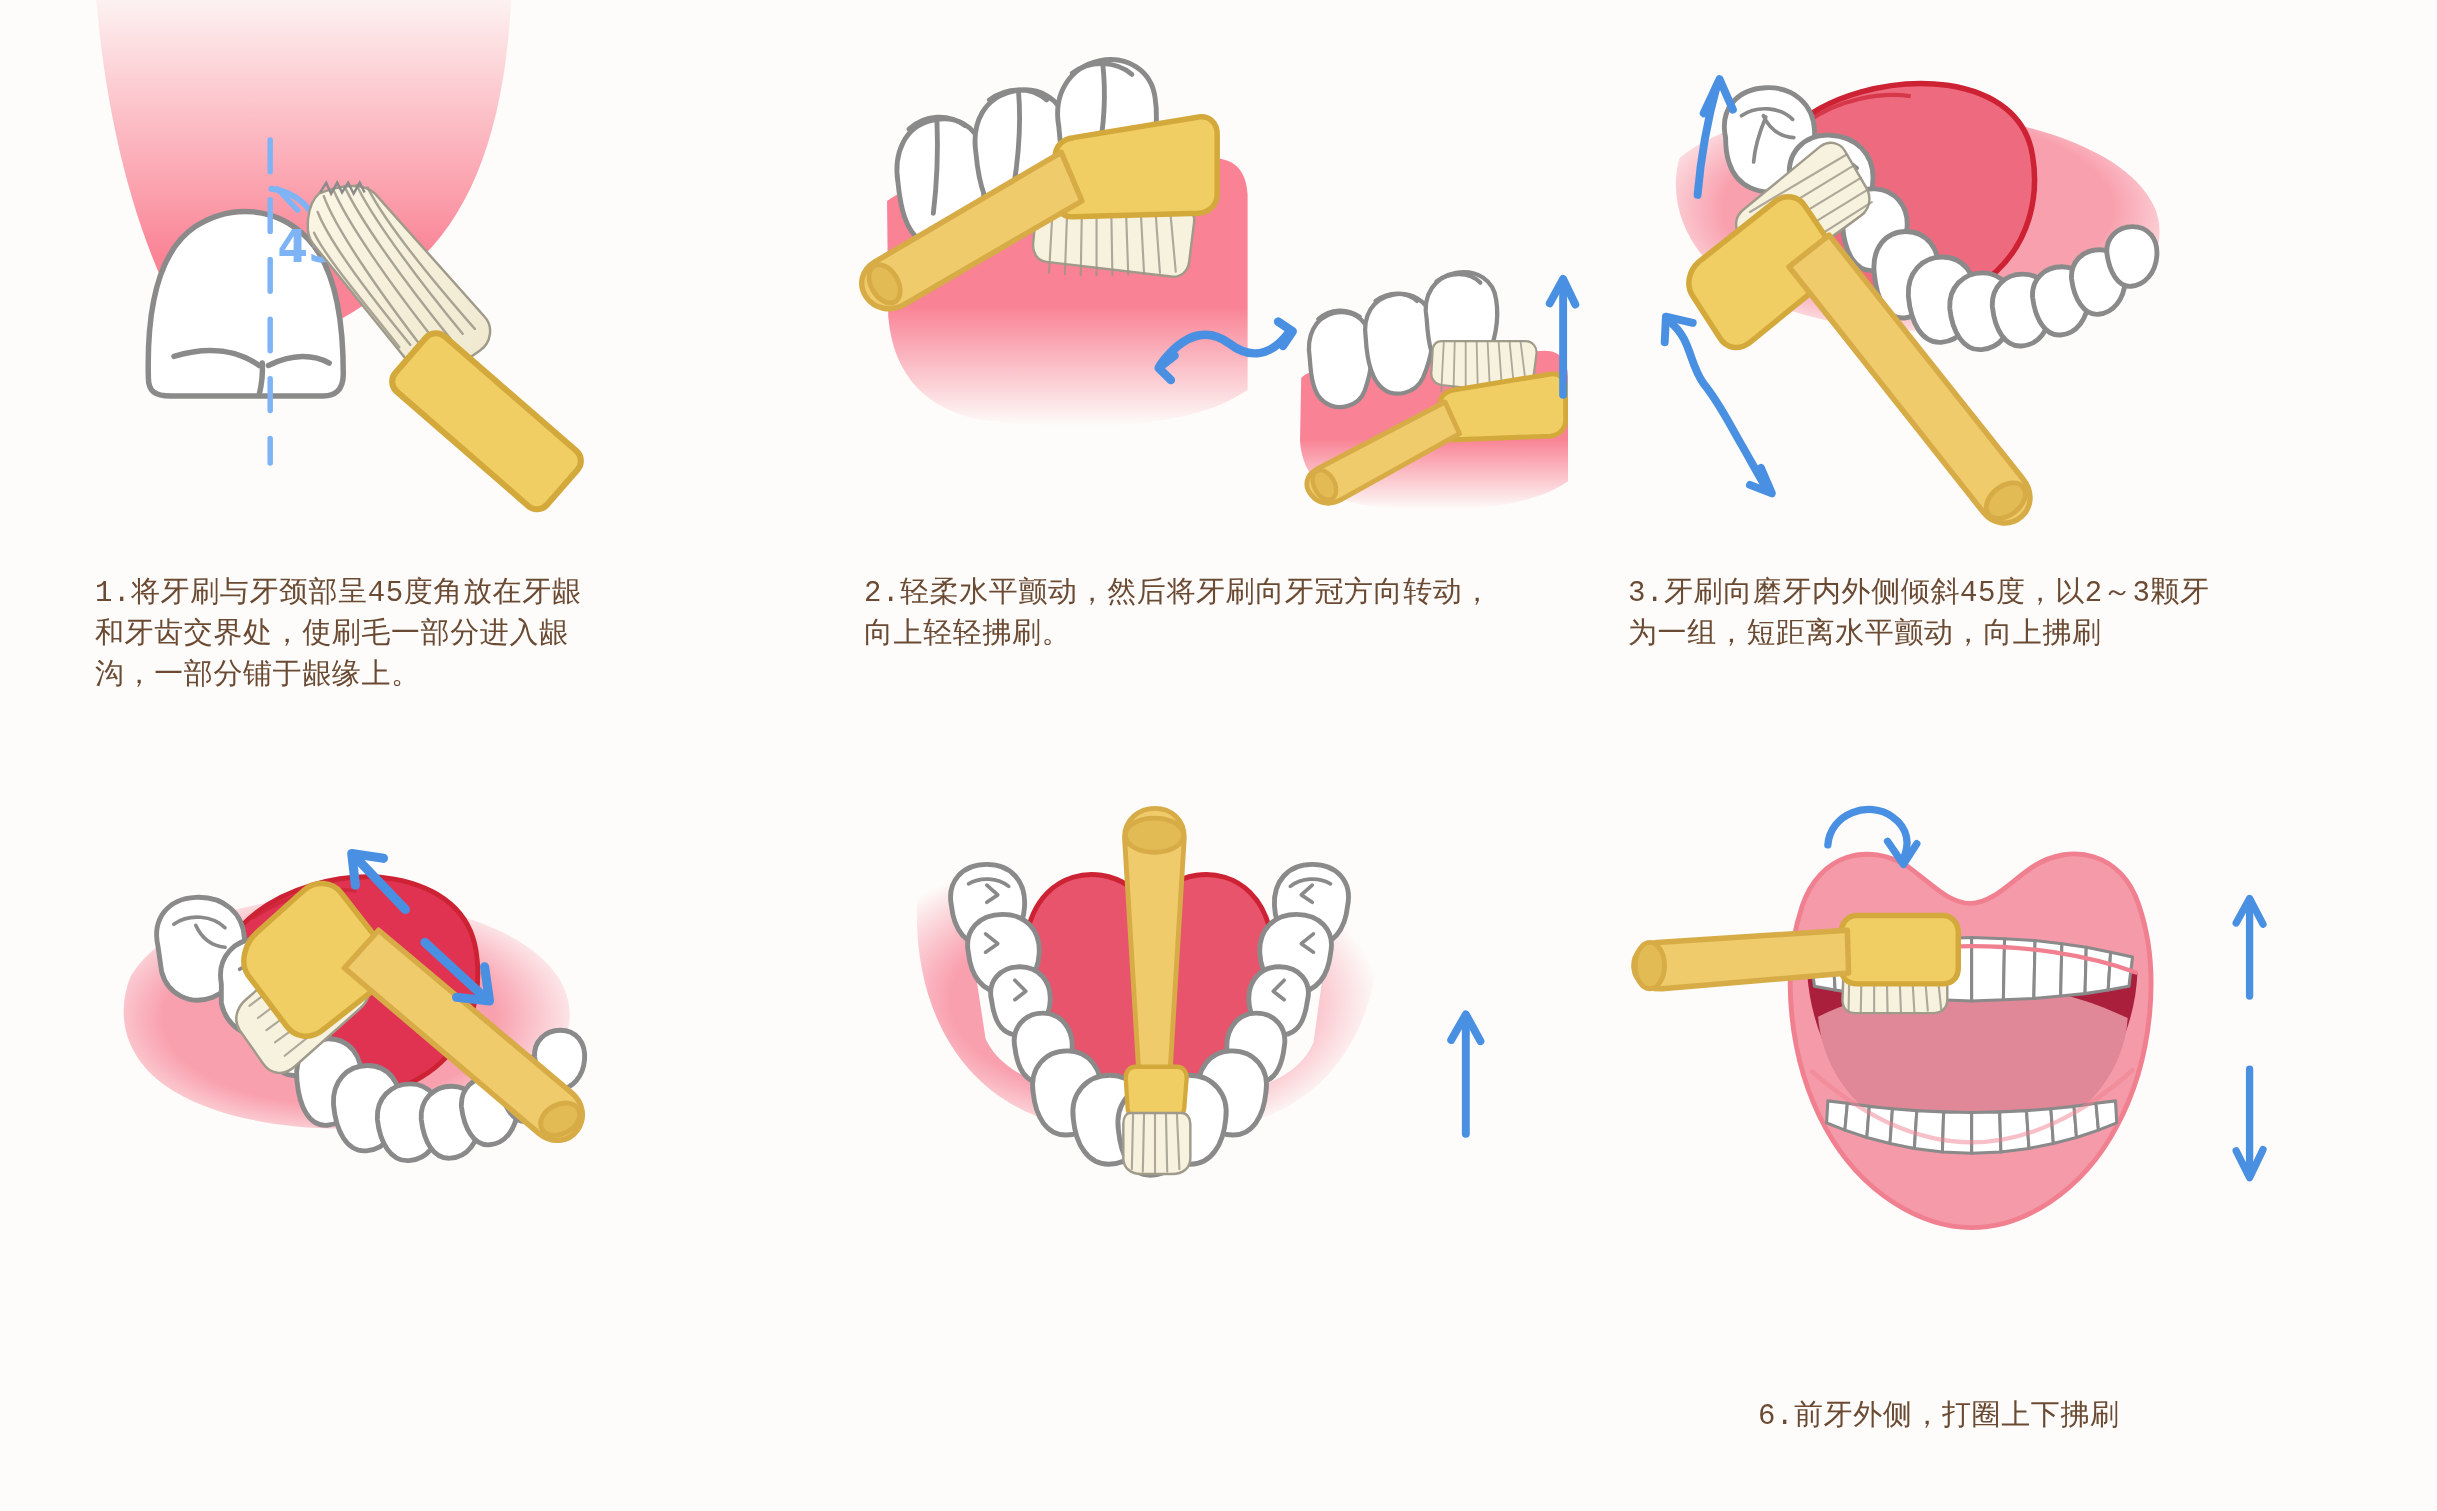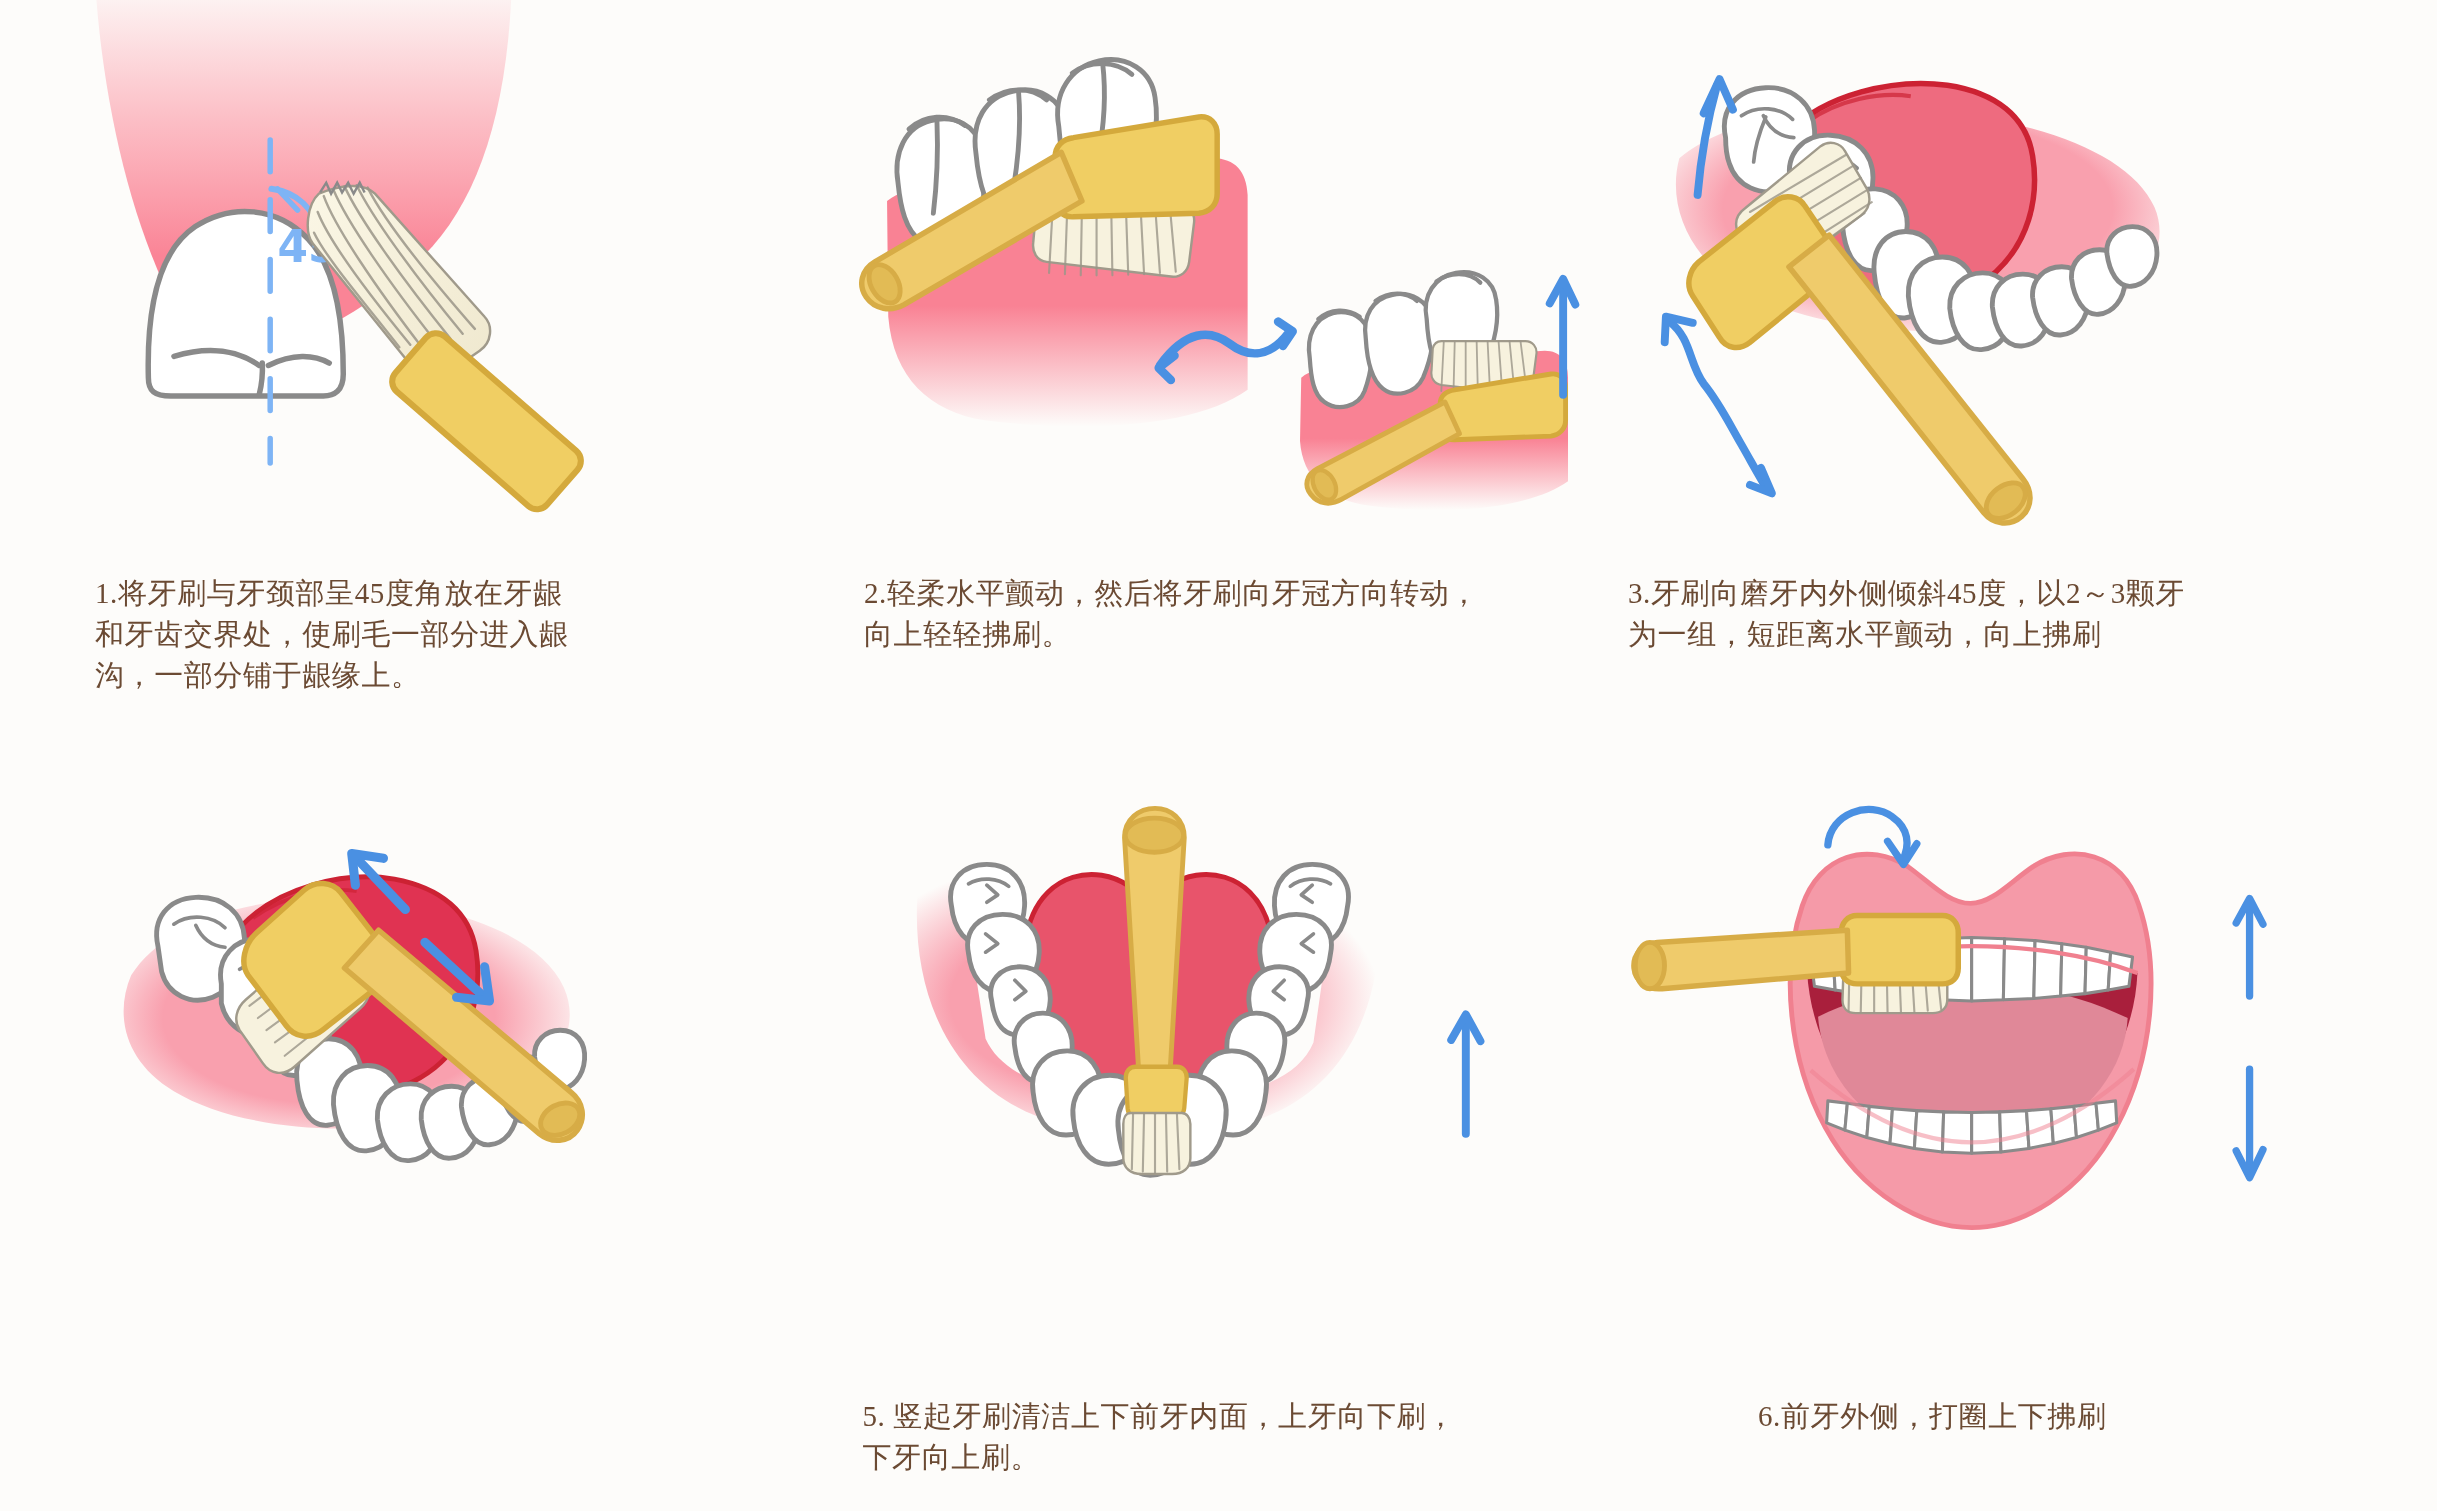--- a/index.html
+++ b/index.html
@@ -39,21 +39,21 @@
     width: 100%;
     height: 536px;
   }
   .art svg { display: block; width: 100%; height: 100%; }
   .caption {
     position: absolute;
     top: 573px;
     left: 37px;
     width: 719px;
     color: #6B4A33;
-    font-family: Liberation Serif, serif;
+    font-family: Liberation Mono, monospace;
     font-size: 29px;
     line-height: 1.42;
     letter-spacing: 0.6px;
     white-space: pre-line;
   }
   
   .row2 .art { height: 488px; top: 18.3px; }
   .row2 .caption { top: 640px; }
   .p4 .caption { left: 67px; }
   .p6 .caption { left: 152px; }
@@ -536,22 +536,20 @@
               <path d="M566 558 L 570 648"></path>
             </g>
           </g>
 
           <g stroke="#4A90E2" stroke-width="13" fill="none" stroke-linecap="round" stroke-linejoin="round">
             <path d="M1040 590 L 1040 400"></path>
             <path d="M1016 436 L 1040 394 L 1064 438"></path>
           </g>
         </svg>
       </div>
-      <div class="caption">5. 竖起牙刷清洁上下前牙内面，上牙向下刷，
-下牙向上刷。</div>
     </div>
 
     <div class="panel p6 row2">
       <div class="art">
         <svg viewBox="0 0 1270 800" xmlns="http://www.w3.org/2000/svg">
 
           <g>
             <path d="M496 152 C 430 110, 350 132, 322 216 C 286 322, 300 470, 360 580
                      C 420 690, 520 744, 600 744 C 682 744, 780 688, 838 578
                      C 898 466, 910 318, 874 214 C 846 130, 766 110, 700 152

